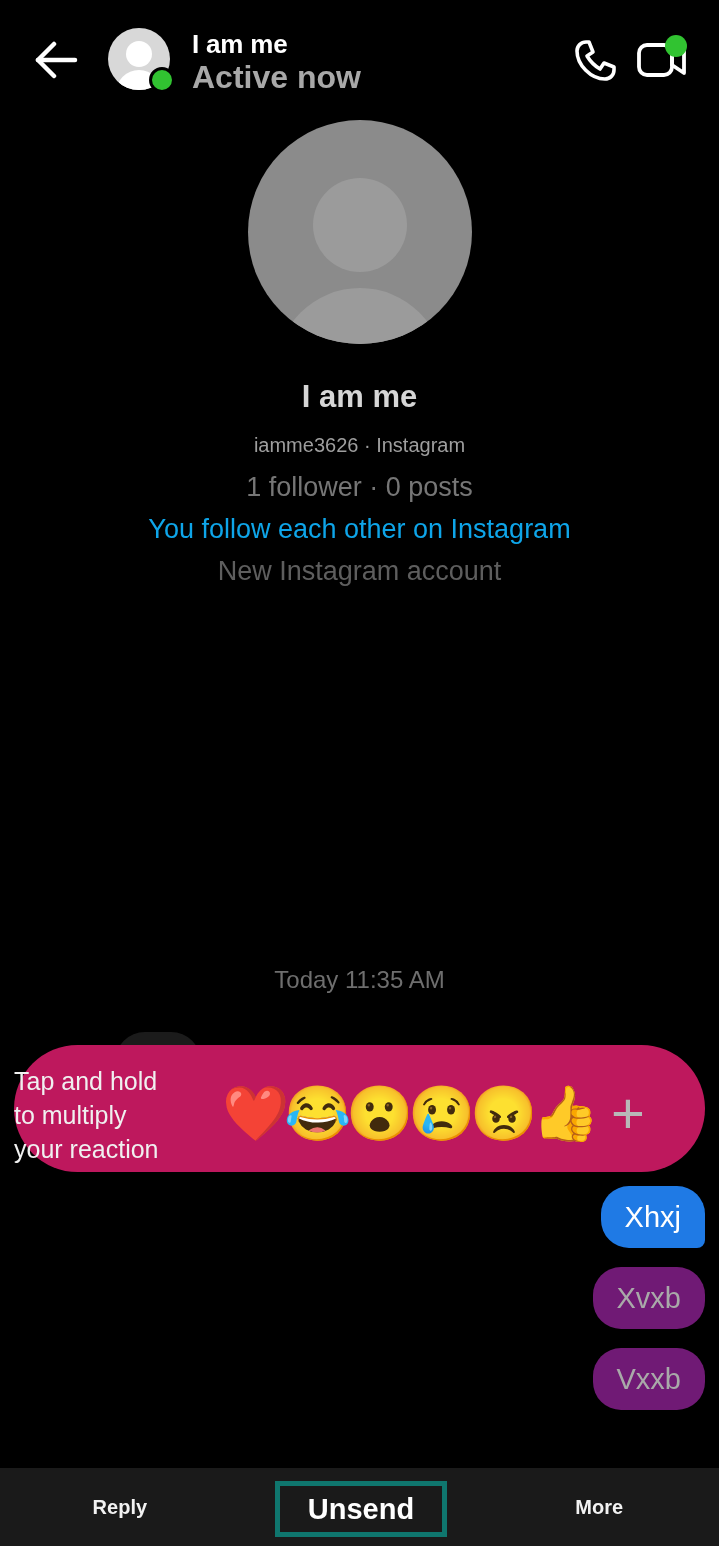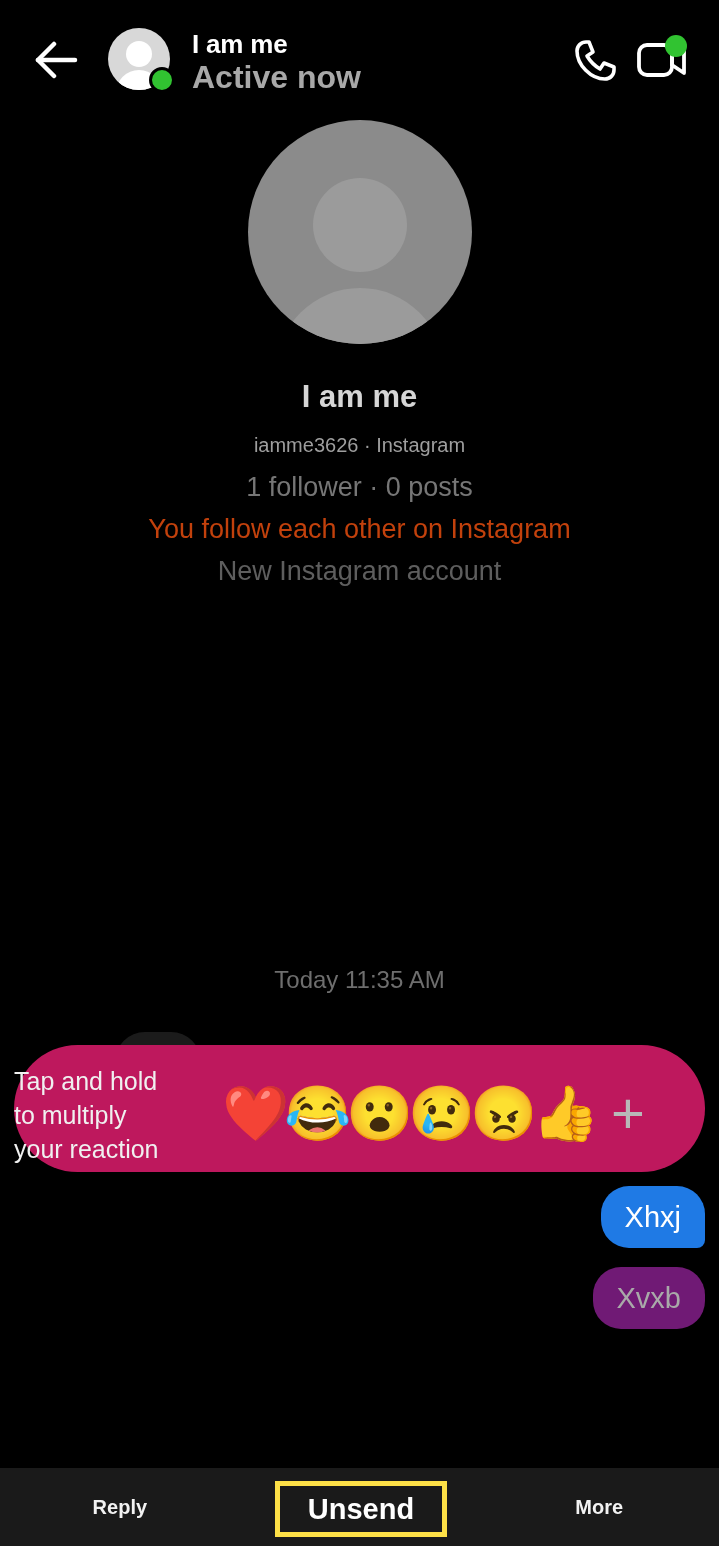--- a/index.html
+++ b/index.html
@@ -105,21 +105,21 @@
   #profile-handle {
     margin-top:12px;
     color:#9e9e9e; font-size:20px; line-height:34px;
   }
   #profile-stats {
     margin-top:8px;
     color:#767676; font-size:27px; line-height:34px;
   }
   #profile-relation {
     margin-top:8px;
-    color:#c2410c; font-size:27px; line-height:34px;
+    color:#0ea5e9; font-size:27px; line-height:34px;
   }
   #profile-note {
     margin-top:8px;
     color:#5e5e5e; font-size:27px; line-height:34px;
   }
 
   
   #timestamp {
     position:absolute; left:0; top:962px;
     width:719px; text-align:center;
@@ -198,21 +198,21 @@
   .action-btn {
     flex:1 1 0;
     display:flex; align-items:center; justify-content:center;
     height:78px;
     color:#f2f2f2; font-size:20px; font-weight:bold;
     position:relative;
   }
   #action-unsend {
     position:absolute; left:275px; top:1481px;
     width:172px; height:56px;
-    border:5px solid #fde047;
+    border:5px solid #0f766e;
     display:flex; align-items:center; justify-content:center;
     color:#ffffff; font-size:29px; font-weight:bold;
     background:transparent;
   }
 </style>
 </head>
 <body>
 
 <div id="screen">
 
@@ -282,20 +282,23 @@
       <div class="reaction-item plus-item">+</div>
     </div>
   </div>
 
   <div class="msg-row" id="msg-row-0">
     <div class="bubble active">Xhxj</div>
   </div>
   <div class="msg-row" id="msg-row-1">
     <div class="bubble dim">Xvxb</div>
   </div>
+  <div class="msg-row" id="msg-row-2">
+    <div class="bubble dim">Vxxb</div>
+  </div>
 
   <div id="action-bar">
     <div class="action-btn">Reply</div>
     <div class="action-btn"></div>
     <div class="action-btn">More</div>
   </div>
   <div id="action-unsend">Unsend</div>
 
 </div>
 

